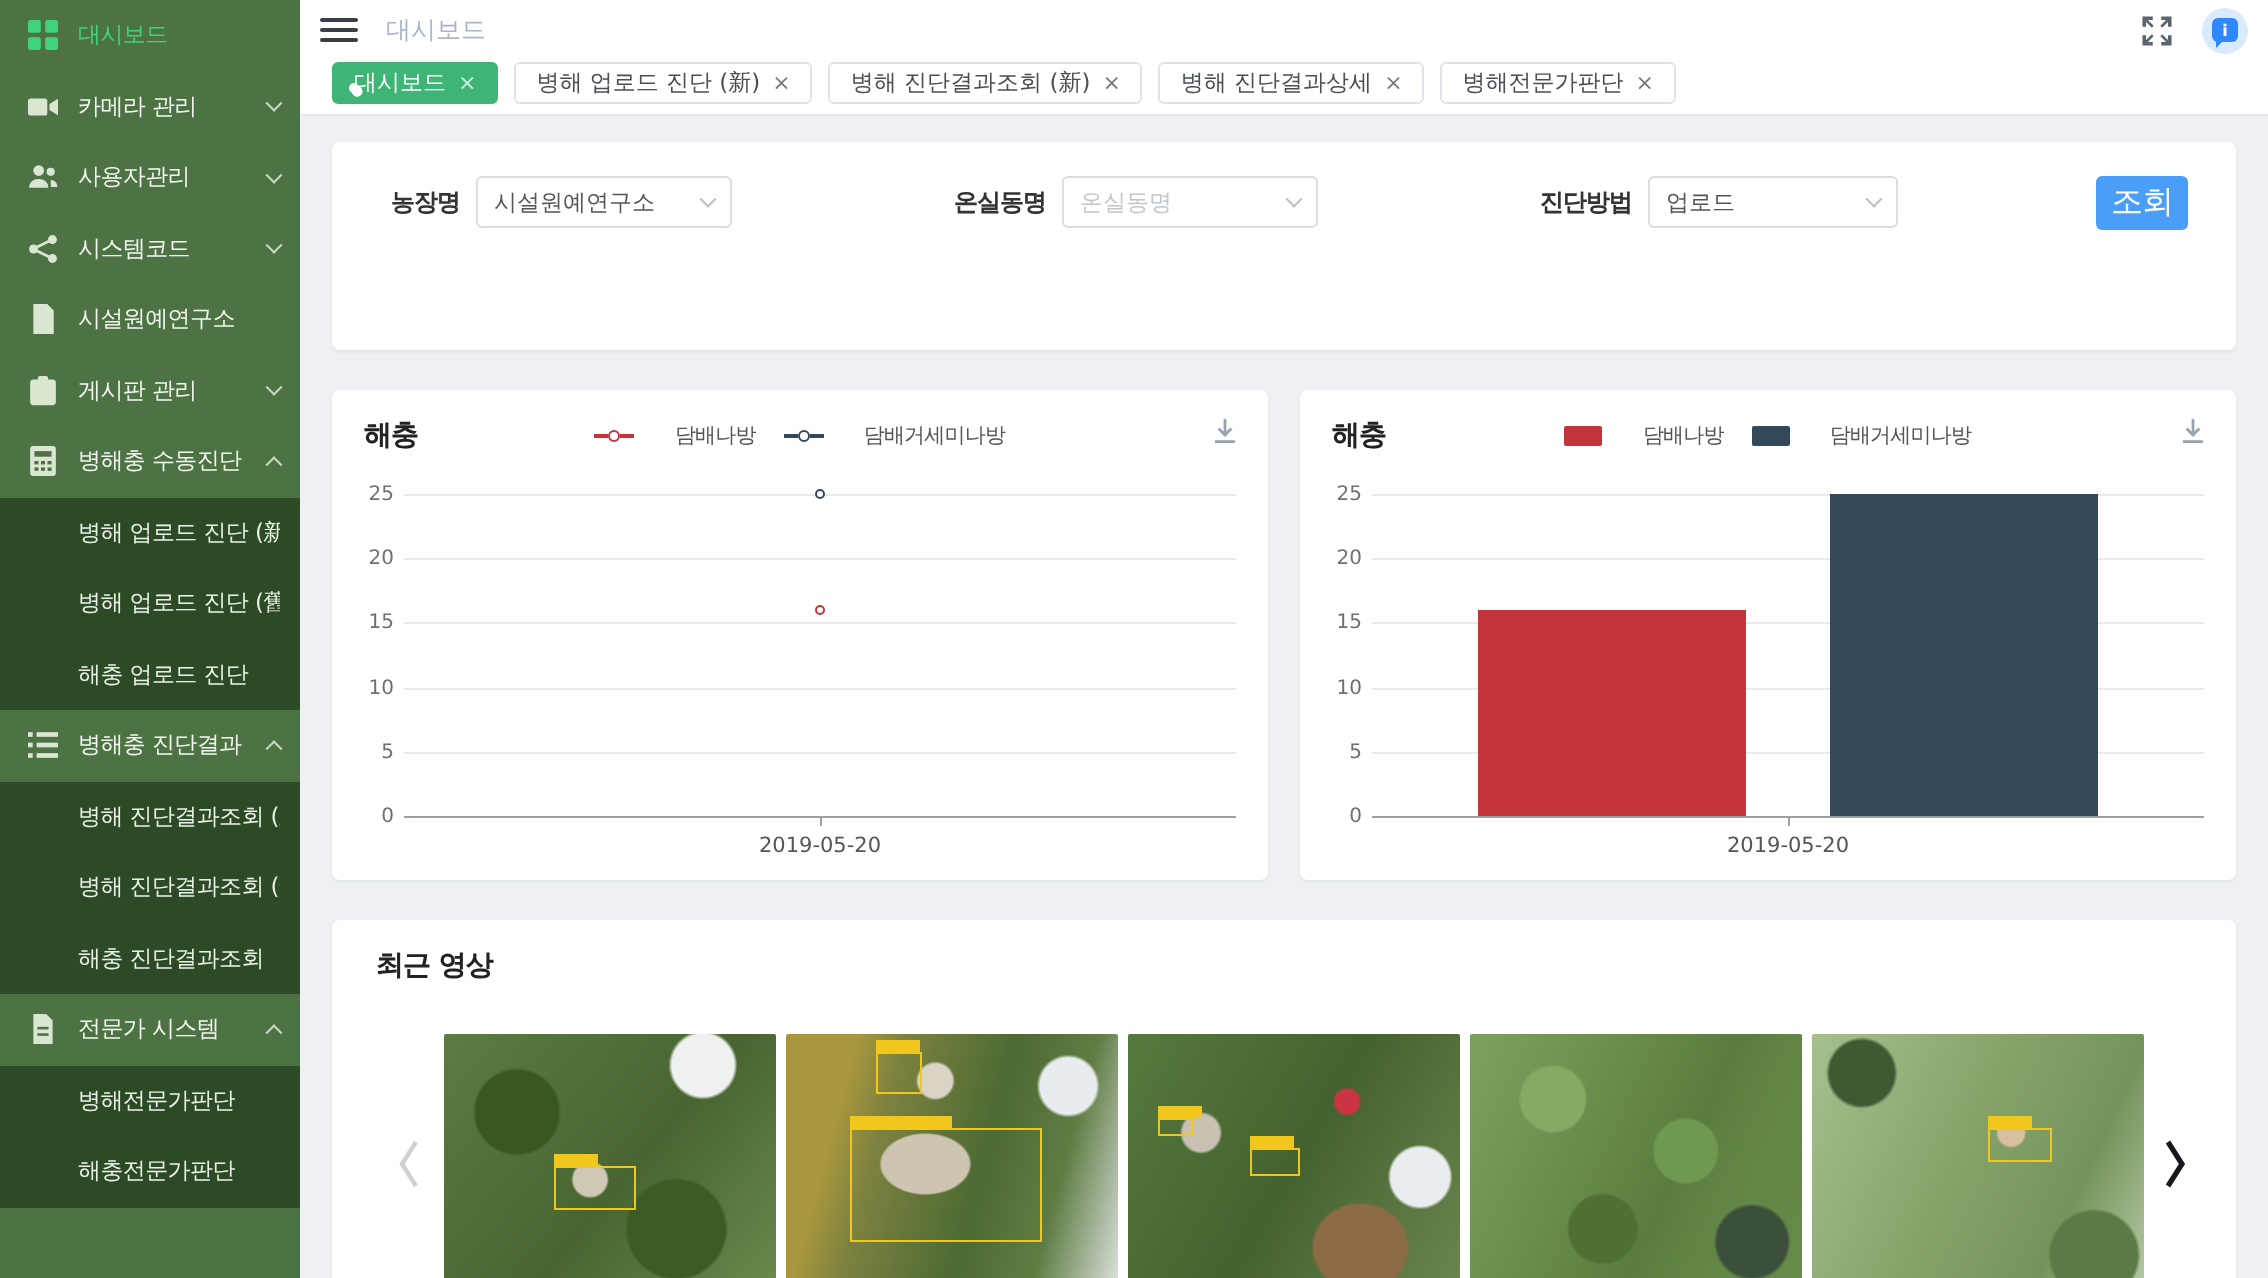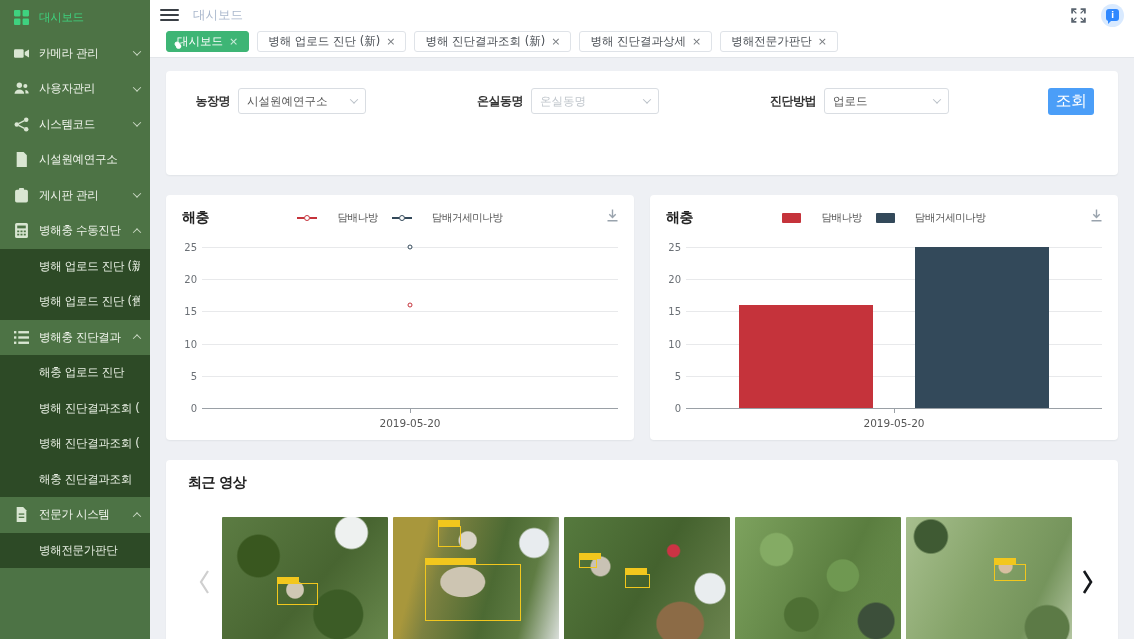--- a/index.html
+++ b/index.html
@@ -195,36 +195,36 @@
           </svg></span>
         <span class="s-label">병해충 수동진단</span>
         <span class="chev up"></span>
       </div>
       <div class="side-item lvl2">
         <span class="s-label">병해 업로드 진단 (新)</span>
       </div>
       <div class="side-item lvl2">
         <span class="s-label">병해 업로드 진단 (舊)</span>
       </div>
+      <div class="side-item lvl2">
+        <span class="s-label">해충 업로드 진단</span>
+      </div>
       <div class="side-item">
         <span class="s-icon"><svg viewBox="0 0 14 14">
             <rect x="0" y="1" width="2.2" height="2.2"></rect>
             <rect x="4" y="1" width="10" height="2.2"></rect>
             <rect x="0" y="5.9" width="2.2" height="2.2"></rect>
             <rect x="4" y="5.9" width="10" height="2.2"></rect>
             <rect x="0" y="10.8" width="2.2" height="2.2"></rect>
             <rect x="4" y="10.8" width="10" height="2.2"></rect>
           </svg></span>
         <span class="s-label">병해충 진단결과</span>
         <span class="chev up"></span>
       </div>
       <div class="side-item lvl2">
-        <span class="s-label">해충 업로드 진단</span>
-      </div>
-      <div class="side-item lvl2">
         <span class="s-label">병해 진단결과조회 (新)</span>
       </div>
       <div class="side-item lvl2">
         <span class="s-label">병해 진단결과조회 (舊)</span>
       </div>
       <div class="side-item lvl2">
         <span class="s-label">해충 진단결과조회</span>
       </div>
       <div class="side-item">
         <span class="s-icon"><svg viewBox="0 0 14 14">
@@ -232,20 +232,23 @@
             <g fill="#4d7345">
               <rect x="4.4" y="6" width="5.2" height="1.2"></rect>
               <rect x="4.4" y="9" width="5.2" height="1.2"></rect>
             </g>
           </svg></span>
         <span class="s-label">전문가 시스템</span>
         <span class="chev up"></span>
       </div>
       <div class="side-item lvl2">
         <span class="s-label">병해전문가판단</span>
+      </div>
+      <div class="side-item lvl2">
+        <span class="s-label">해충전문가판단</span>
       </div>
     </nav>
 
   <div class="main">
 
     <div class="topbar">
       <div class="hamburger">
           <i></i>
           <i></i>
           <i></i>

